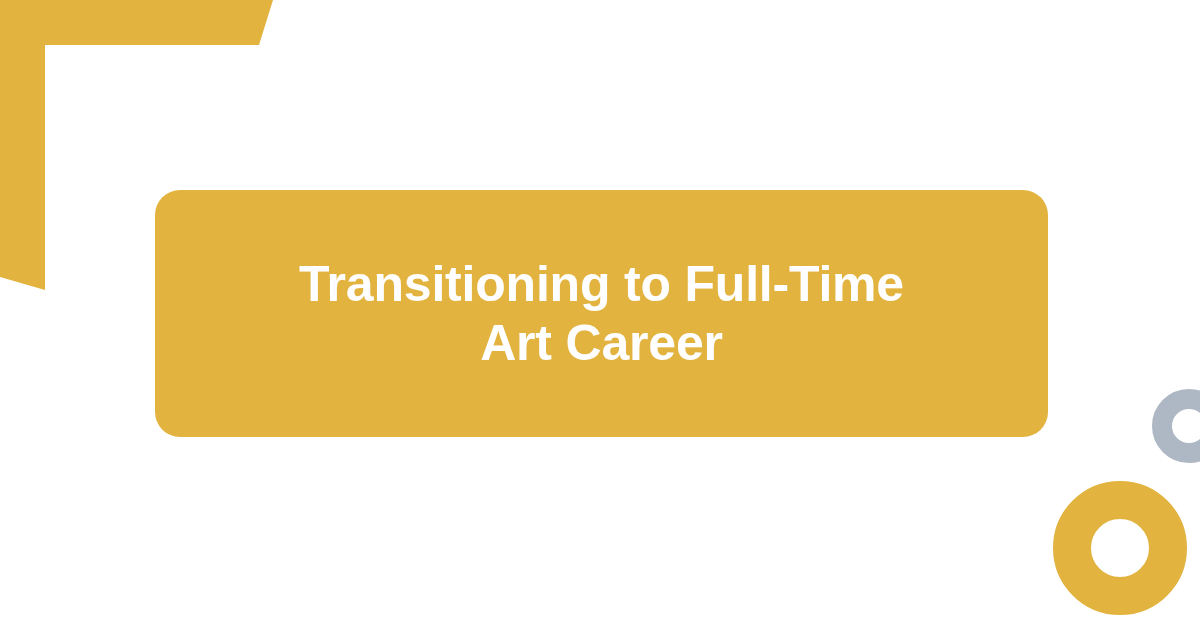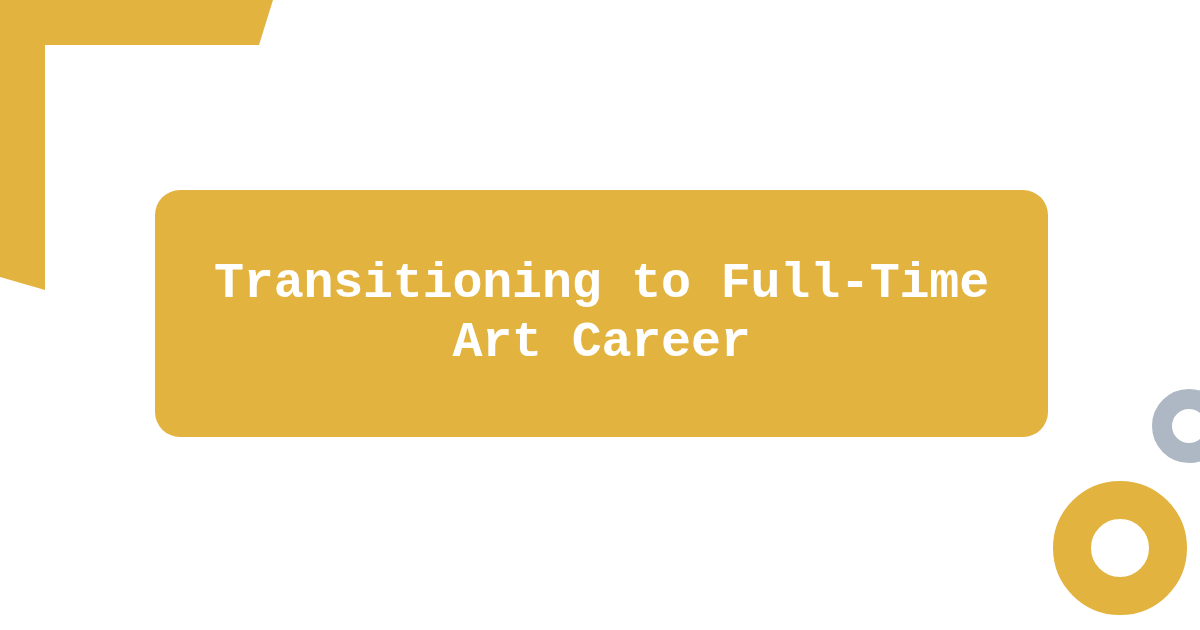--- a/index.html
+++ b/index.html
@@ -65,21 +65,21 @@
     background: #e3b340;
     border-radius: 25px;
     display: flex;
     align-items: center;
     justify-content: center;
     box-sizing: border-box;
     padding: 0 40px;
   }
   .title-text {
     color: #ffffff;
-    font-family: Liberation Mono, monospace;
+    font-family: Liberation Sans, sans-serif;
     font-size: 50px;
     font-weight: bold;
     line-height: 1.17;
     text-align: center;
     letter-spacing: -0.2px;
     white-space: pre-line;
     margin: 12px;
   }
 </style>
 </head>

